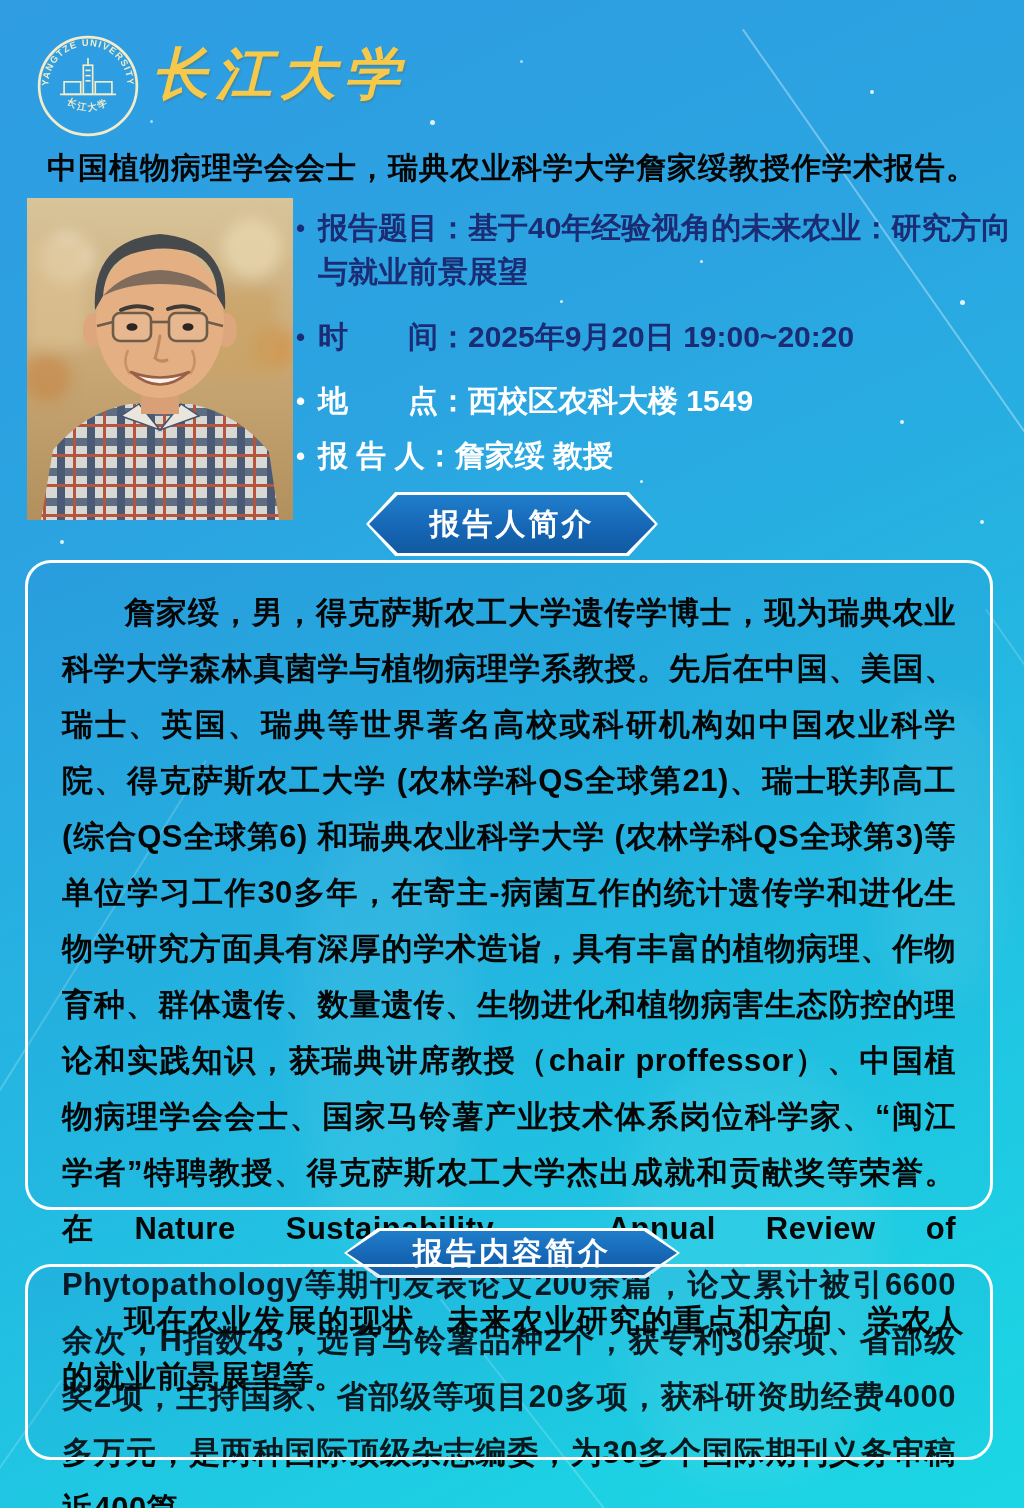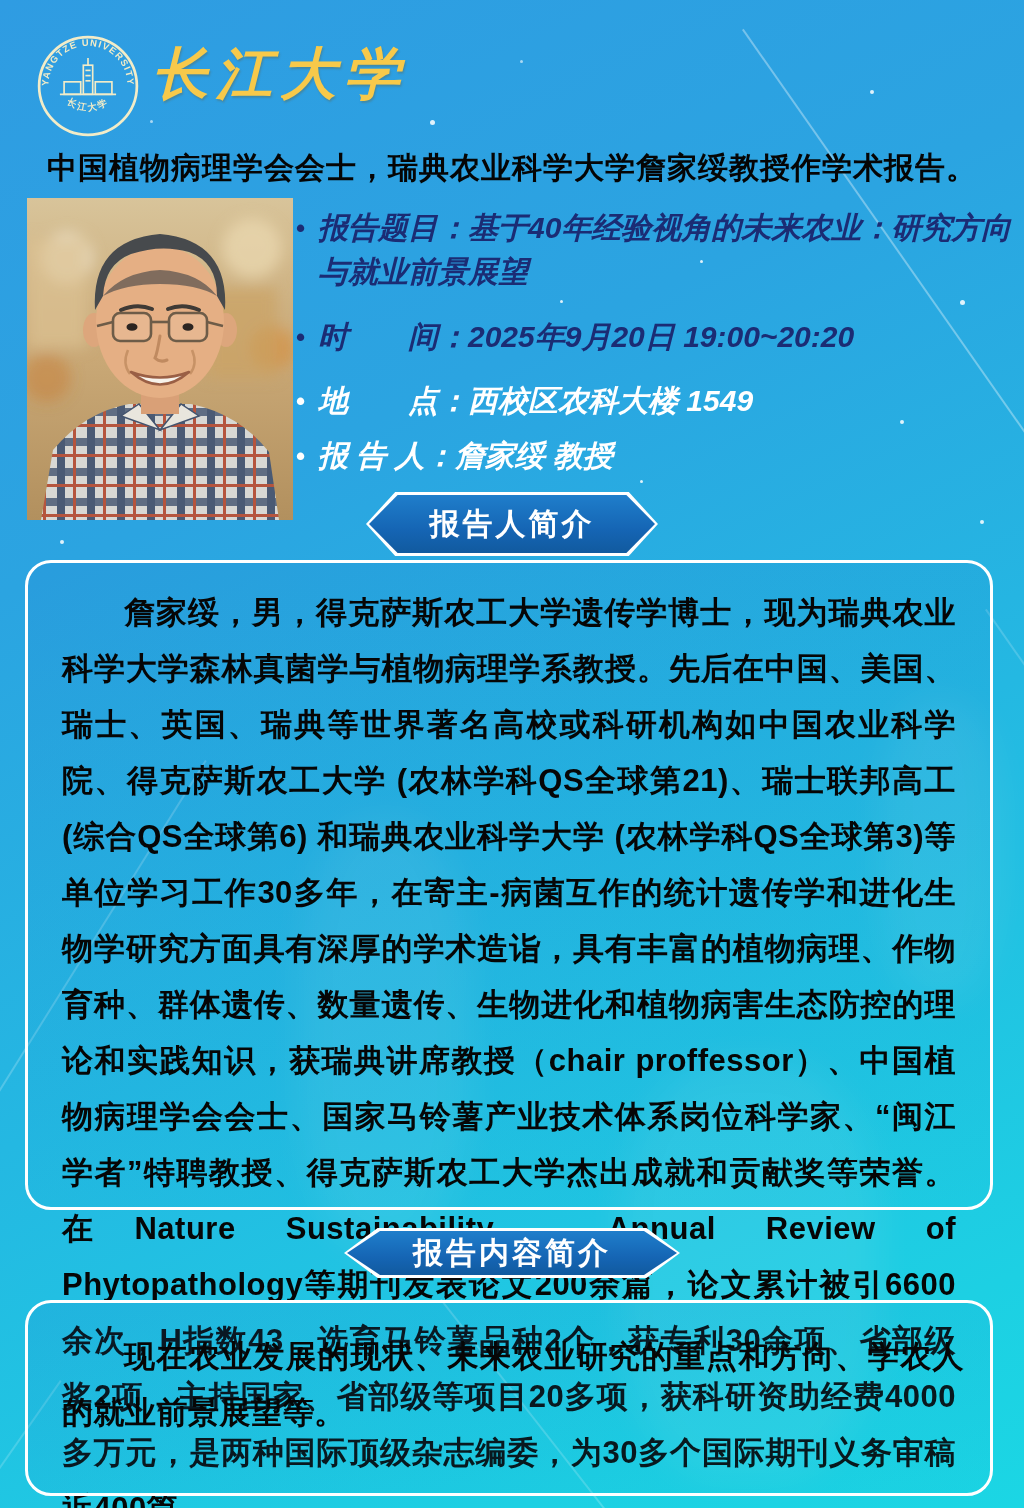--- a/index.html
+++ b/index.html
@@ -23,21 +23,21 @@
   .intro{
     position:absolute;left:30px;top:148px;width:964px;text-align:center;
     font-size:30px;font-weight:900;color:#050505;letter-spacing:1px;
   }
   
   .photo{position:absolute;left:27px;top:198px;width:266px;height:322px;overflow:hidden;}
   
   .details{position:absolute;left:296px;top:206px;width:716px;}
   .drow{display:flex;align-items:flex-start;font-weight:900;font-size:30px;line-height:44px;}
   .drow .bullet{width:22px;flex:0 0 22px;font-size:26px;line-height:44px;}
-  .drow .dtext{flex:1;font-style:italic;}
+  .drow .dtext{flex:1;}
   .row1{margin-bottom:21px;}
   .row2{margin-bottom:20px;}
   .row3{margin-bottom:11px;}
   .navy{color:#1b2c74;}
   .white{color:#ffffff;}
   
   .banner{position:absolute;left:50%;transform:translateX(-50%);font-family:Liberation Serif, serif;}
   .banner .hex-outer{
     position:relative;width:100%;height:100%;background:#ffffff;
     clip-path:polygon(0 50%,10% 0,90% 0,100% 50%,90% 100%,10% 100%);
@@ -51,21 +51,21 @@
   }
   .banner1{top:492px;width:292px;height:64px;}
   .banner2{top:1228px;width:336px;height:50px;}
   
   .cbox{
     position:absolute;left:25px;width:968px;border:3px solid #ffffff;border-radius:26px;
     background:linear-gradient(170deg,rgba(30,120,200,0.16),rgba(20,190,215,0.10));
     box-sizing:border-box;
   }
   .bio-box{top:560px;height:650px;padding:22px 34px 0 34px;}
-  .content-box{top:1300px;height:196px;padding:26px 26px 0 34px;}
+  .content-box{top:1264px;height:196px;padding:26px 26px 0 34px;}
   .body-text{
     font-size:31px;line-height:56px;font-weight:900;color:#060606;
     text-align:justify;text-indent:2em;letter-spacing:0.5px;margin:0;
   }
 </style>
 </head>
 <body>
 
 <div class="poster">
 

